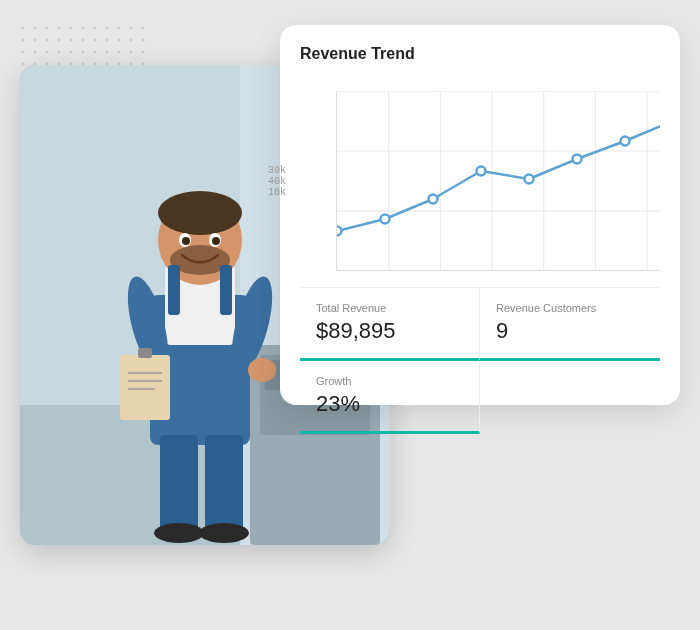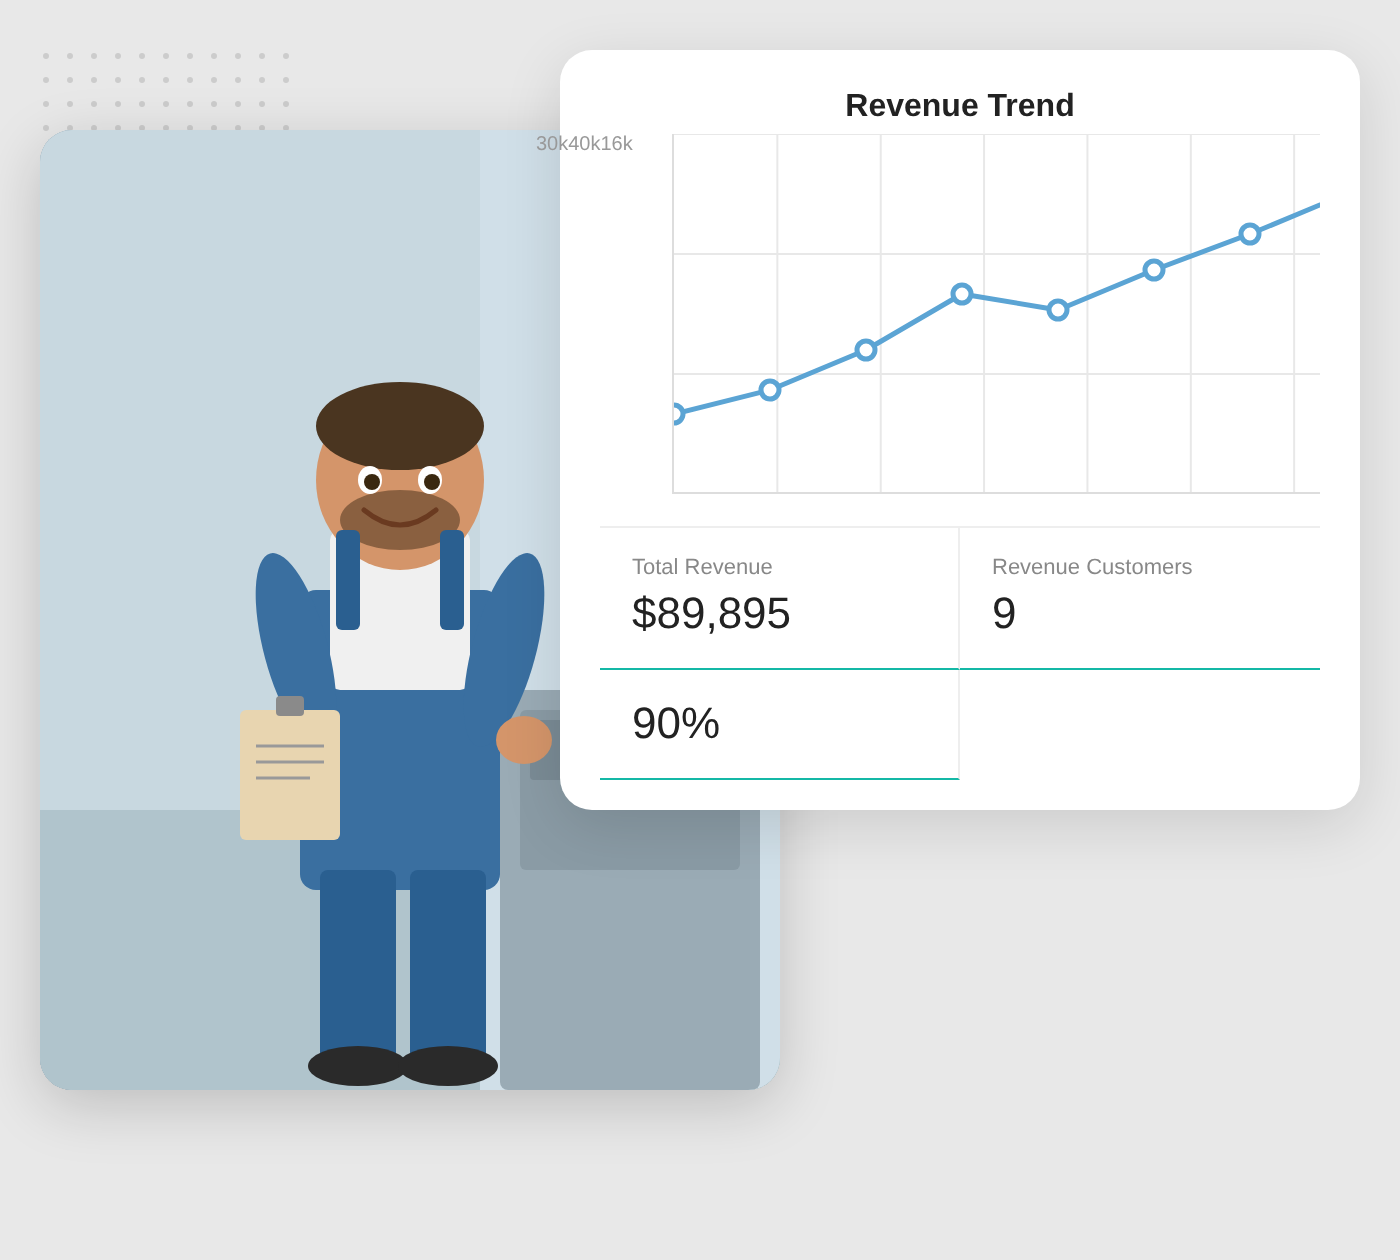--- a/index.html
+++ b/index.html
@@ -56,60 +56,60 @@
       border-radius: 16px;
       box-shadow: 0 8px 30px rgba(0,0,0,0.12);
       padding: 20px;
       z-index: 10;
     }
 
     .card-title {
       font-size: 16px;
       font-weight: 600;
       color: #222;
-      margin-bottom: 4px;
-      text-align: center;
+      margin-bottom: 28px;
     }
 
     
     .chart-area {
       width: 100%;
       height: 180px;
       position: relative;
       border-left: 1px solid #ddd;
       border-bottom: 1px solid #ddd;
       margin-bottom: 16px;
     }
 
     .y-labels {
       position: absolute;
       left: -32px;
       top: 0;
       height: 100%;
       display: flex;
-      flex-direction: row;
+      flex-direction: column;
       justify-content: center;
+      font-family: Liberation Mono, monospace;
     }
 
     .y-label {
       font-size: 10px;
       color: #999;
     }
 
     
     .stats-grid {
       display: grid;
       grid-template-columns: 1fr 1fr;
       gap: 0;
       border-top: 1px solid #eee;
     }
 
     .stat-cell {
       padding: 14px 16px;
-      border-bottom: 1px solid #14b8a6;
+      border-bottom: 3px solid #14b8a6;
     }
 
     .stat-cell:nth-child(odd) {
       border-right: 1px solid #eee;
     }
 
     .stat-label {
       font-size: 11px;
       color: #888;
       margin-bottom: 4px;
@@ -241,19 +241,20 @@
     <div class="stats-grid">
       <div class="stat-cell">
         <div class="stat-label">Total Revenue</div>
         <div class="stat-value">$89,895</div>
       </div>
       <div class="stat-cell">
         <div class="stat-label">Revenue Customers</div>
         <div class="stat-value">9</div>
       </div>
       <div class="stat-cell">
-        <div class="stat-value">90%</div>
+        <div class="stat-label">Growth</div>
+        <div class="stat-value">23%</div>
       </div>
     </div>
 
   </div>
 
 </div>
 
 </body></html>

